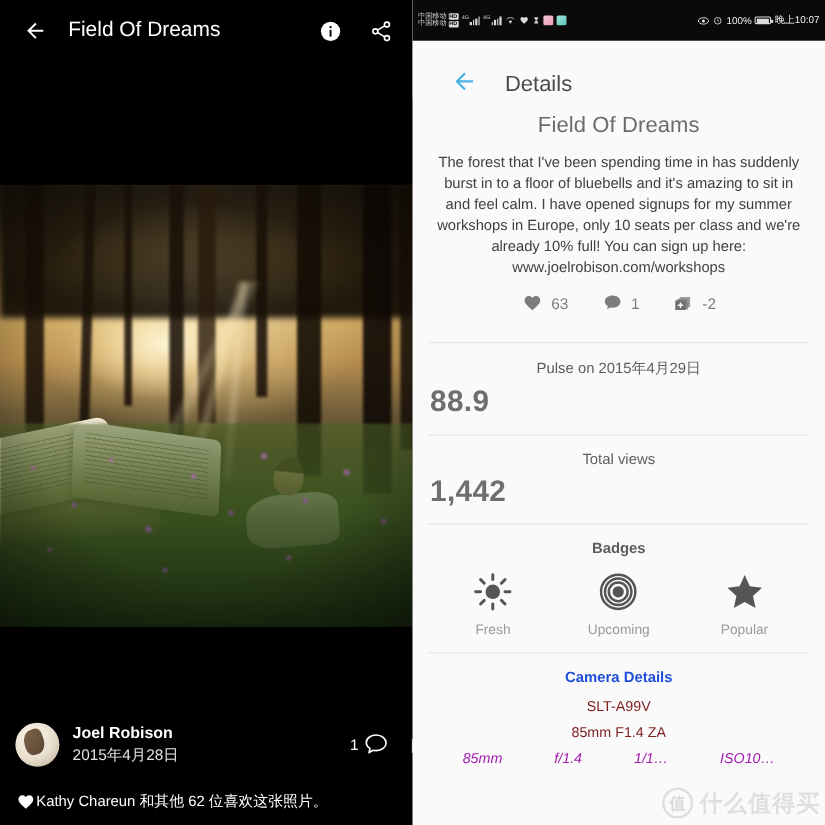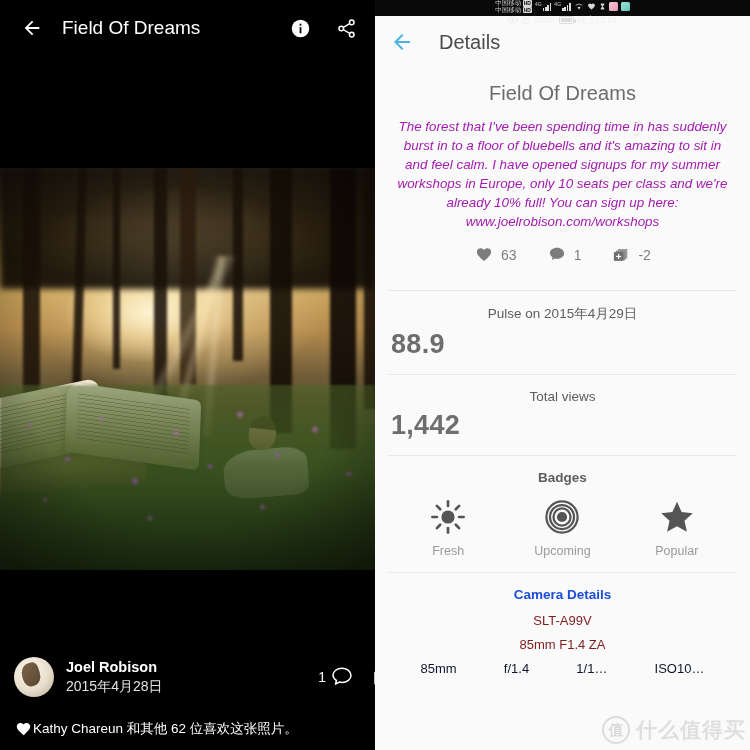--- a/index.html
+++ b/index.html
@@ -201,28 +201,27 @@
 
   
   .right-panel {
     width:375px; height:750px;
     flex:0 0 375px;
     background:#fafafa;
     position:relative;
     overflow:hidden;
   }
   .statusbar {
-    height:16px; width:100%;
+    height:37px; width:100%;
     background:#0a0a0a;
     display:flex; align-items:center;
     padding:0 5px;
     color:#e8e8e8;
     font-size:8px;
     position:relative;
-    flex-direction:column;
   }
   .sb-left { display:flex; align-items:center; gap:3px; flex:1; }
   .sb-carrier-stack {
     display:flex; flex-direction:column; justify-content:center;
     line-height:1.05; font-size:6.5px; color:#cfcfcf;
   }
   .sb-carrier-row { display:flex; align-items:center; gap:1.5px; white-space:nowrap; }
   .hd-badge {
     background:#d8d8d8; color:#0a0a0a;
     font-size:5px; font-weight:700;
@@ -245,40 +244,40 @@
     width:15px; height:7.5px; border:1px solid #ddd; border-radius:1.5px;
     position:relative; display:flex; align-items:center;
   }
   .batt::after {
     content:""; position:absolute; right:-2.5px; top:2px;
     width:1.5px; height:3.5px; background:#ddd; border-radius:0 1px 1px 0;
   }
   .batt i { display:block; height:4px; width:11px; background:#ddd; margin-left:1px; }
 
   .rp-appbar {
-    height:52px; display:flex; align-items:center;
-    padding:0 12px; background:#fafafa;
+    height:52px; display:flex; align-items:flex-end;
+    padding:0 32px; background:#fafafa;
   }
   .rp-back {
     width:30px; height:30px; flex:0 0 30px;
     display:flex; align-items:center; justify-content:center;
   }
   .rp-title { font-size:20px; color:#4a4a4a; margin-left:22px; }
 
   .rp-scroll { padding:0; }
   .section { padding:14px 16px; }
   .divider { height:1px; background:#e6e6e6; margin:0 14px; }
 
   .photo-title {
     text-align:center; font-size:20px; color:#6b6b6b;
     font-weight:400; margin-bottom:12px; letter-spacing:0.1px;
   }
   .photo-desc {
-    text-align:center; font-size:13.4px; color:#a21caf;
-    line-height:1.42; padding:0 4px;font-style:italic;
+    text-align:center; font-size:13.4px; color:#404040;
+    line-height:1.42; padding:0 4px;
   }
   .stats-row {
     display:flex; align-items:center; justify-content:center;
     gap:30px; padding:14px 0 12px;
   }
   .stat { display:flex; align-items:center; gap:7px; }
   .stat-val { font-size:14px; color:#7d7d7d; }
 
   .kv-label {
     text-align:center; font-size:13.5px; color:#5d5d5d; font-weight:400;
@@ -296,21 +295,21 @@
   .badge { display:flex; flex-direction:column; align-items:center; gap:9px; width:92px; }
   .badge-label { font-size:12.5px; color:#9a9a9a; }
 
   .cam-title {
     text-align:center; font-size:13.5px; color:#1d4ed8; font-weight:700;
     margin-bottom:11px;
   }
   .cam-line { text-align:center; font-size:13px; color:#7f1d1d; margin-bottom:9px; }
   .cam-specs {
     display:flex; align-items:flex-start; justify-content:space-around;
-    font-size:13px; color:#0f172a; padding:0 6px;
+    font-size:13px; color:#a21caf; padding:0 6px;font-style:italic;
   }
 
   .watermark {
     position:absolute; right:4px; bottom:6px;
     display:flex; align-items:center; gap:6px;
     opacity:0.30; pointer-events:none;
   }
   .wm-logo {
     width:28px; height:28px; border-radius:50%;
     border:2px solid #9a9a9a;

